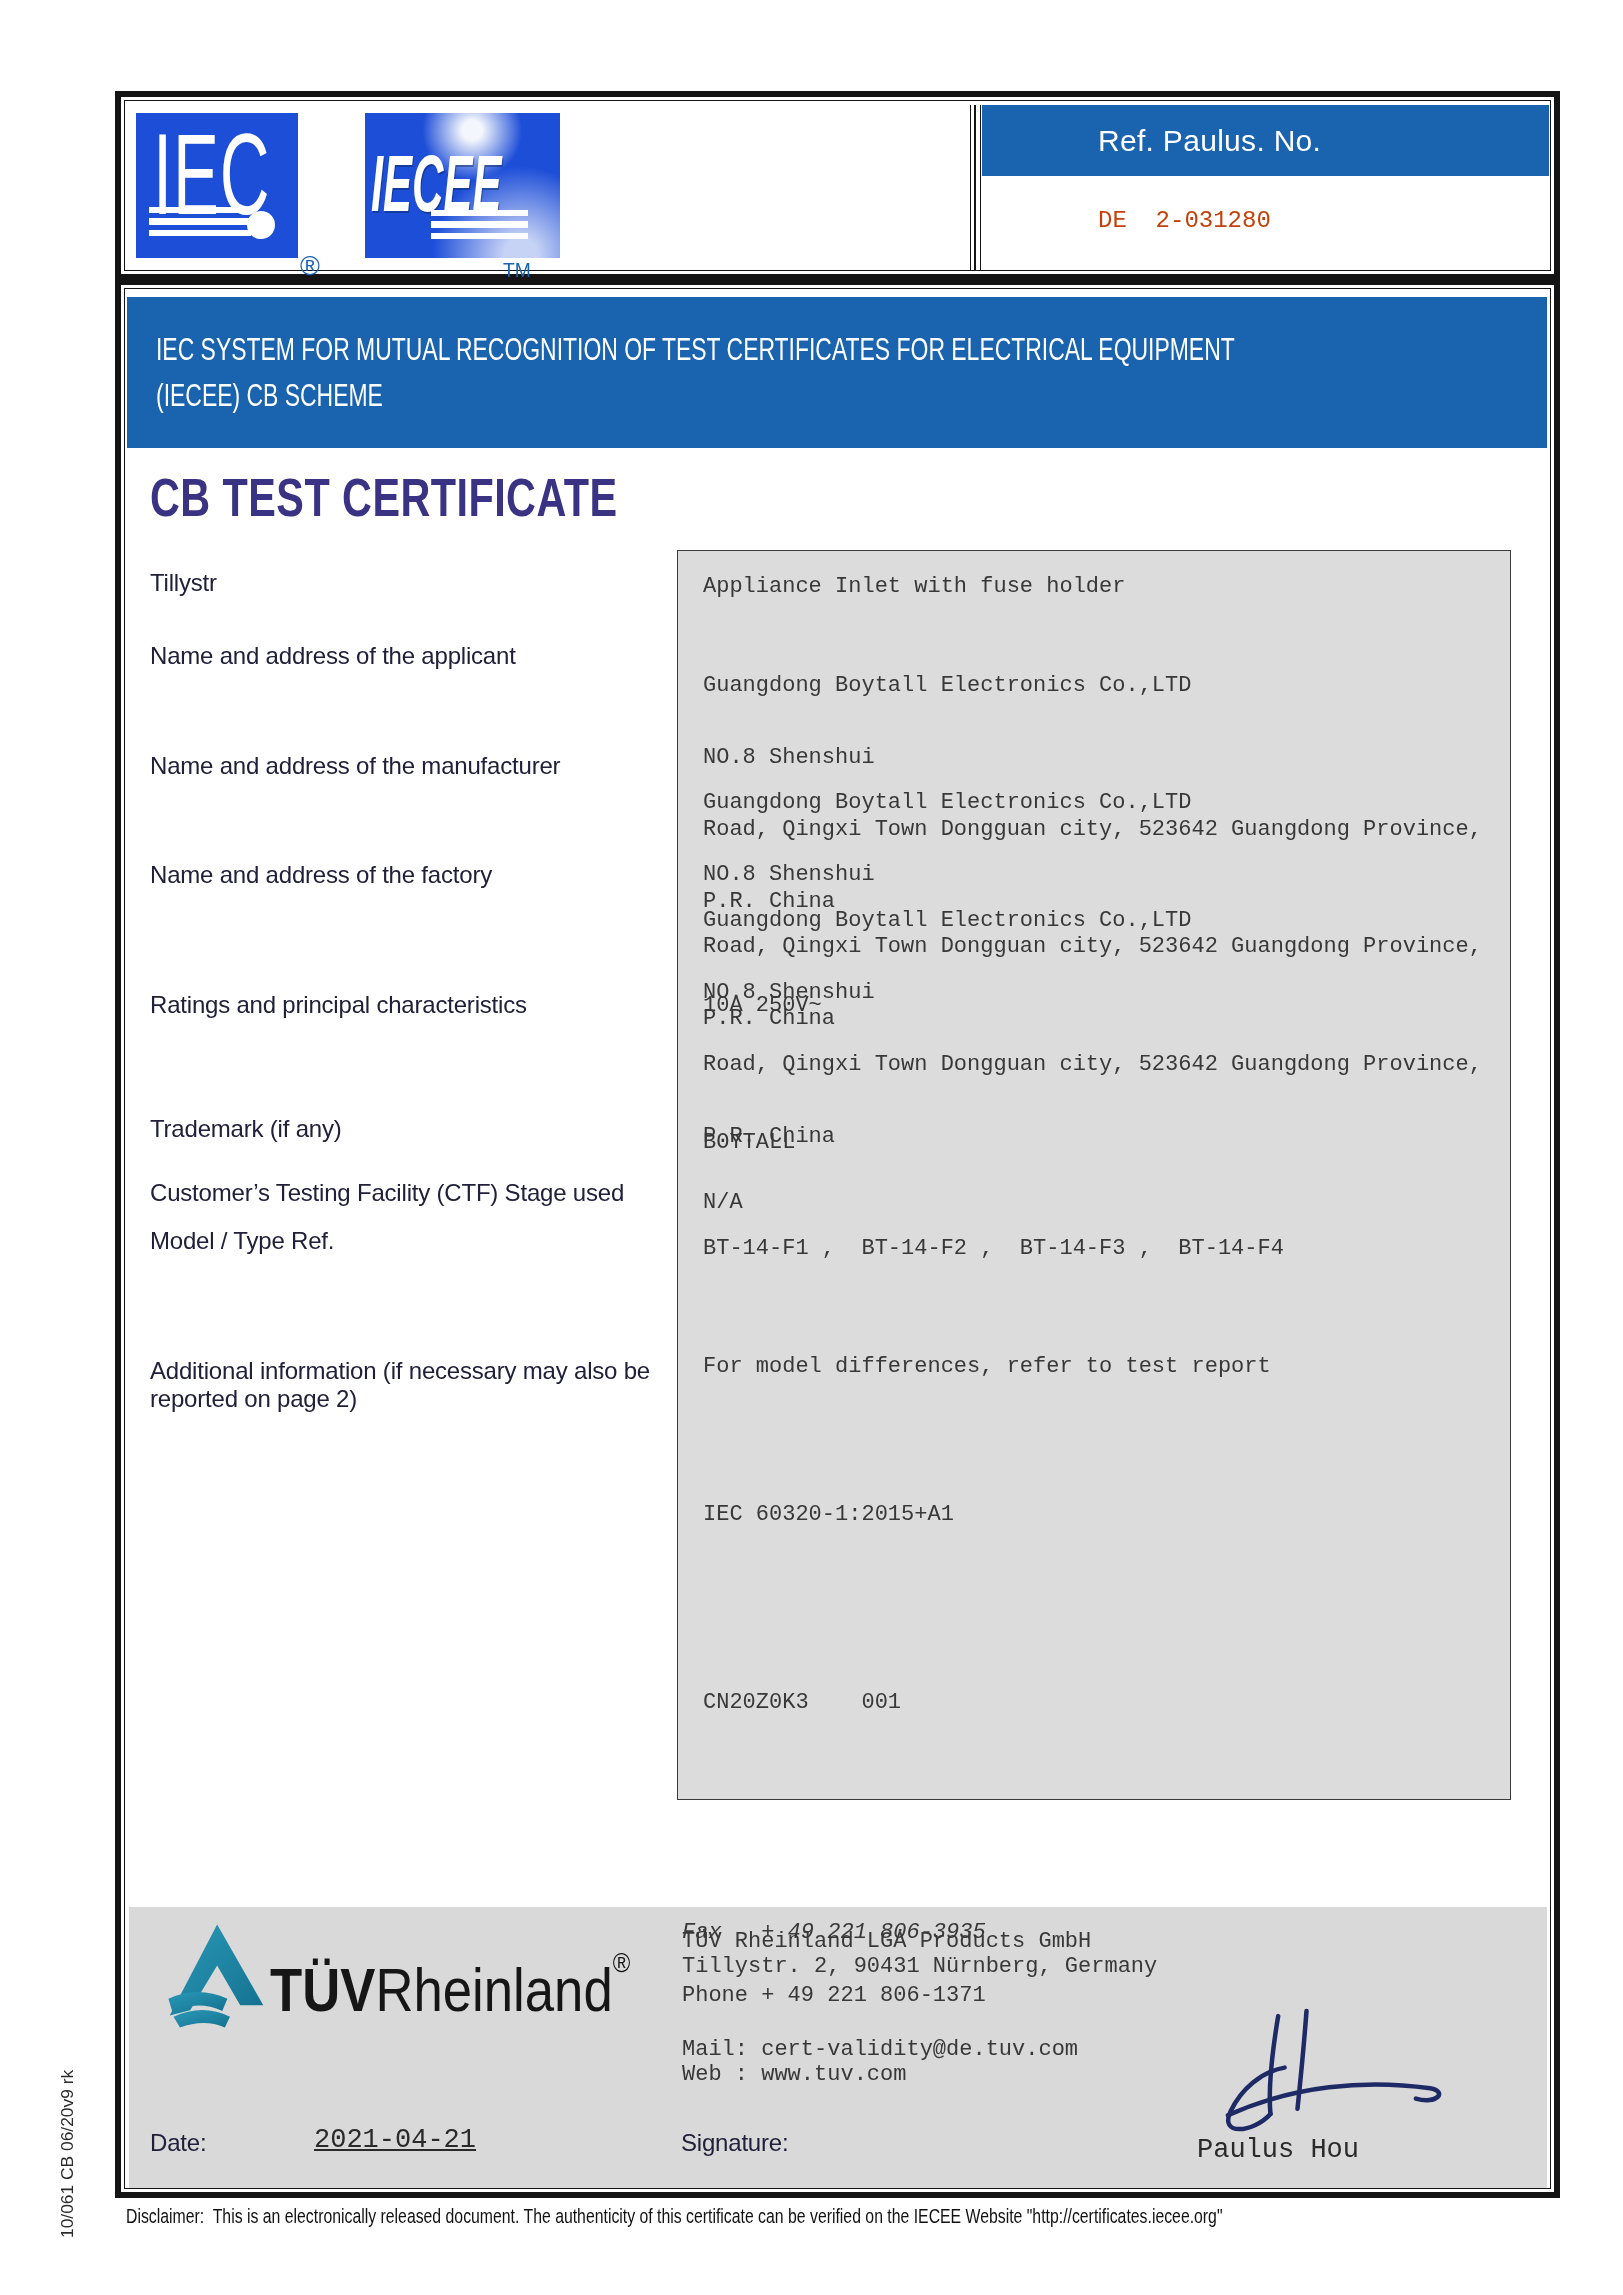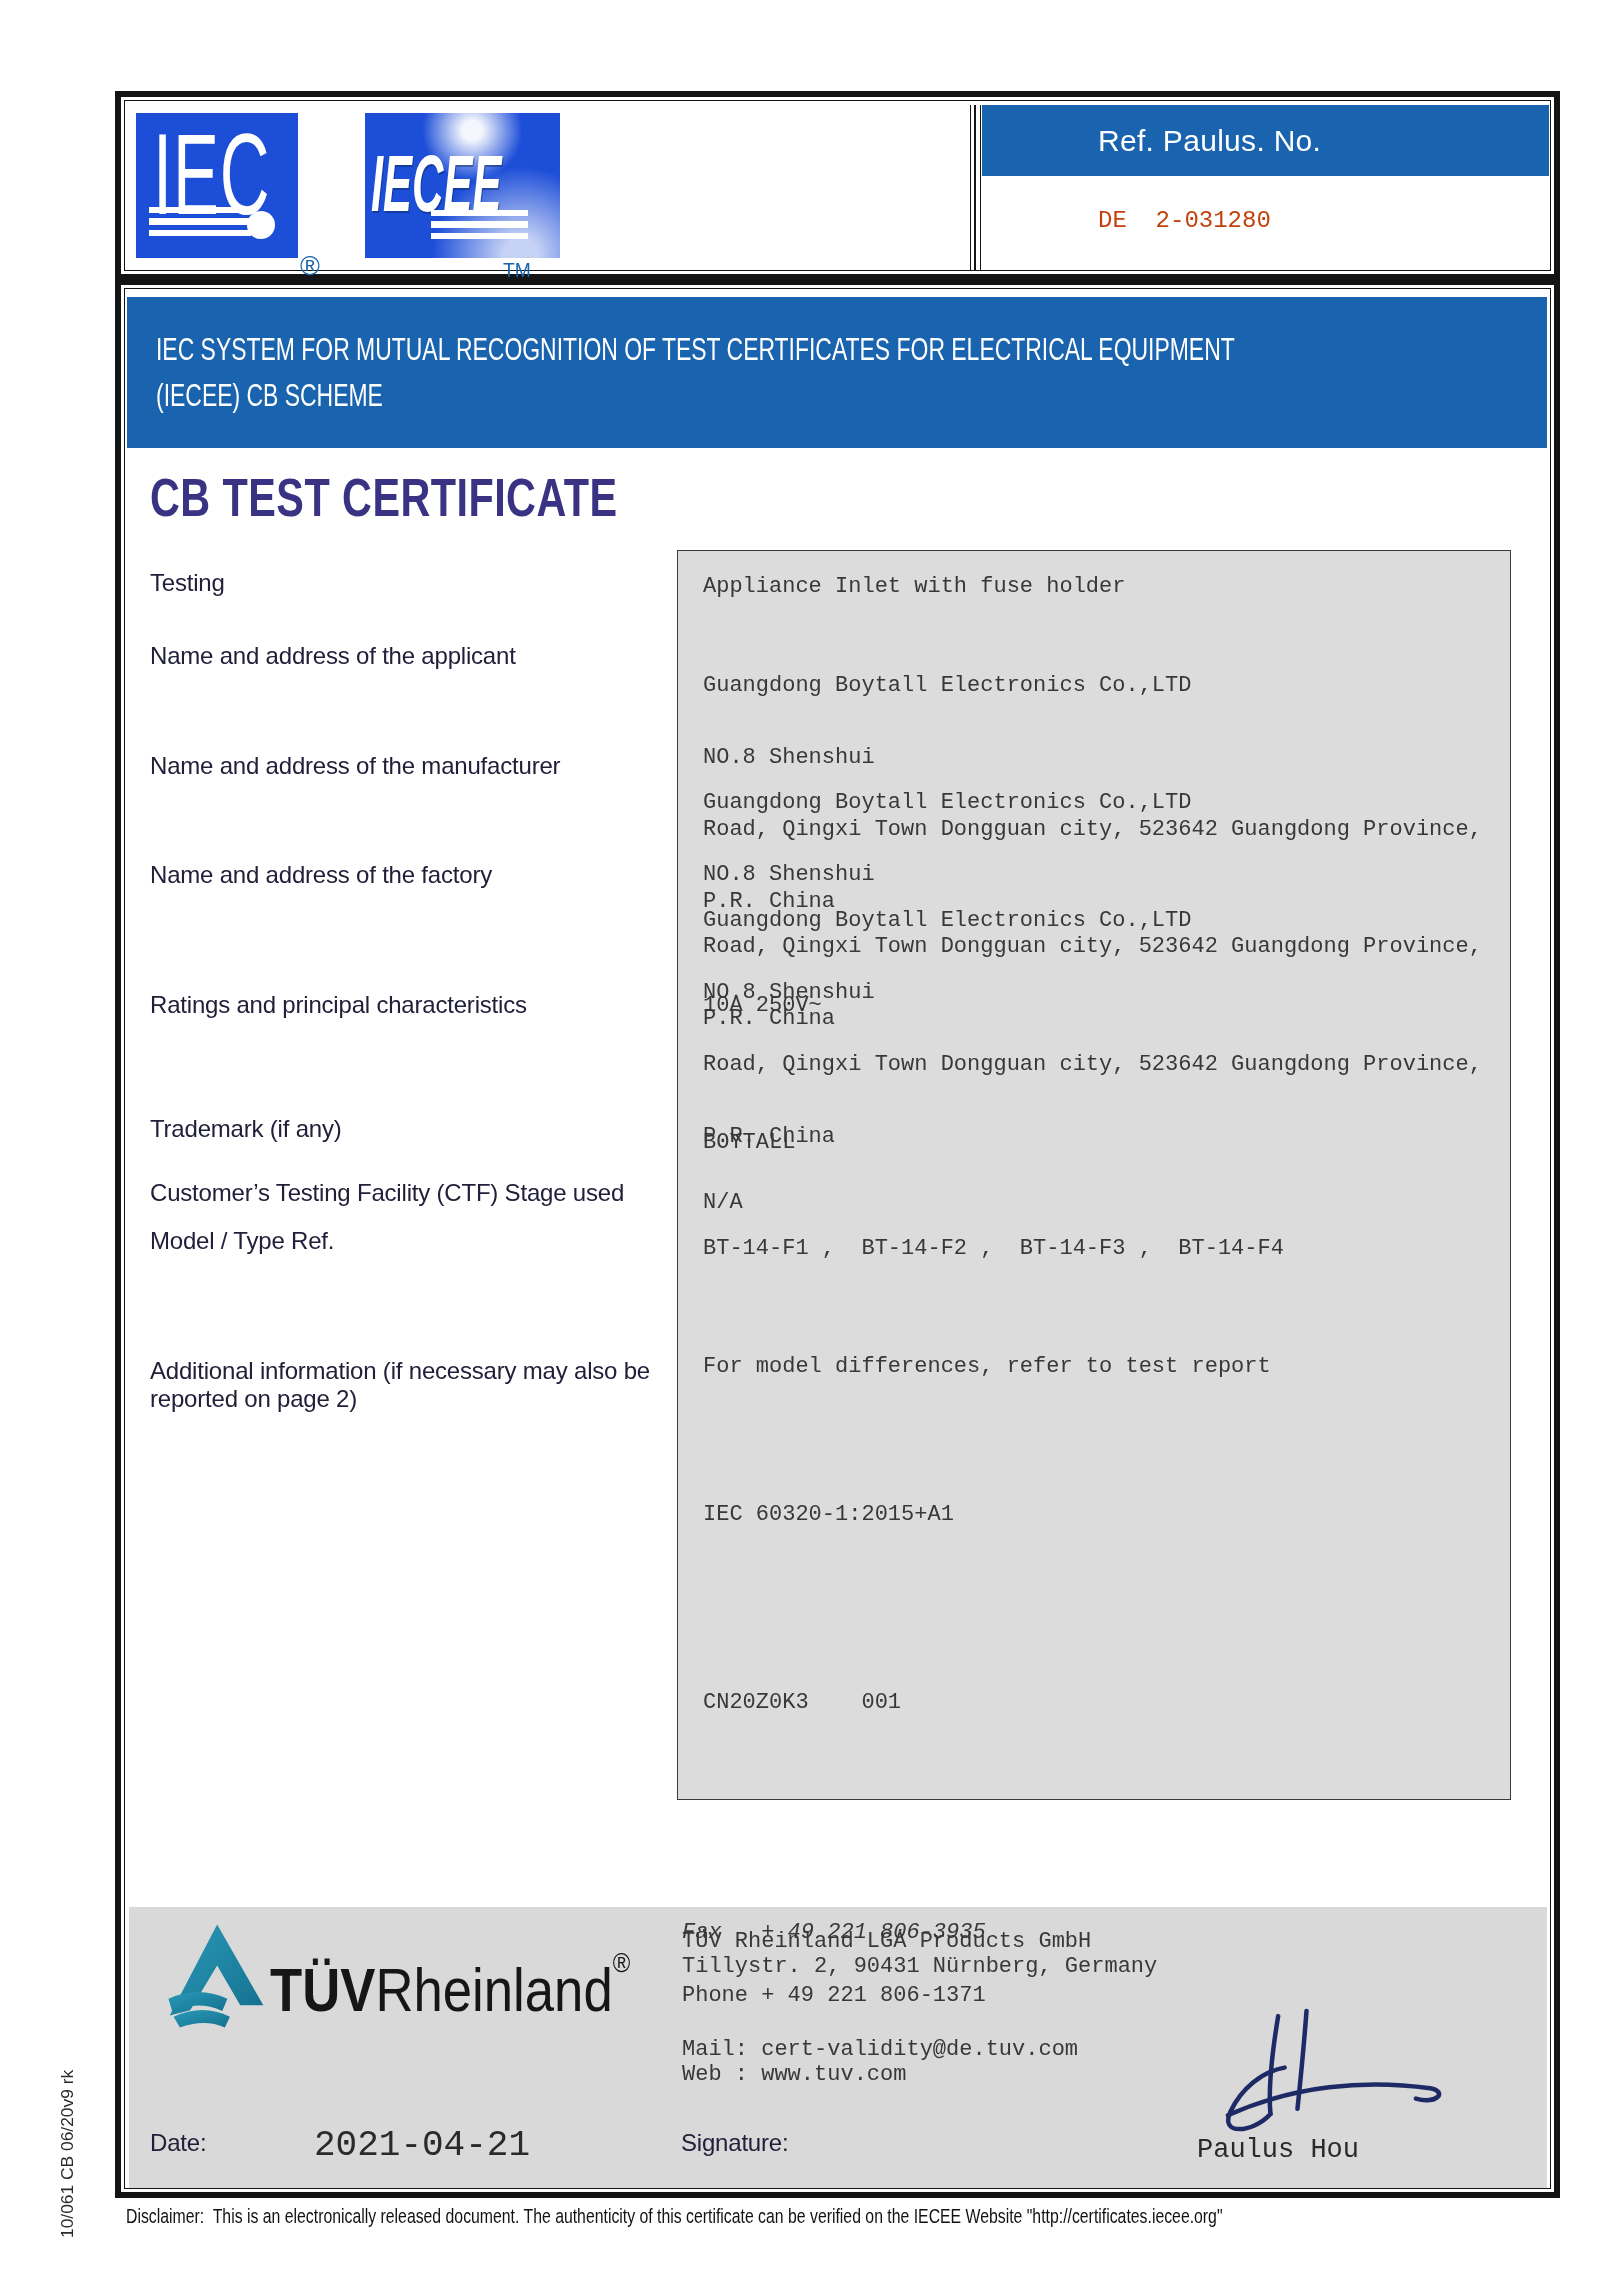--- a/index.html
+++ b/index.html
@@ -55,21 +55,21 @@
   .tuv-word .b{font-weight:700;}
   .tuv-word .r{font-weight:400;}
   .tuv-word sup{font-size:28px;vertical-align:39px;font-weight:400;}
 
   .contact-line{position:absolute;left:682px;color:#383838;font-size:22px;white-space:pre;
                 font-family:"Liberation Mono","DejaVu Sans Mono",monospace;}
 
   .sig-name{position:absolute;font-family:"Liberation Mono","DejaVu Sans Mono",monospace;
             font-size:27px;color:#2a2a2a;}
   .date-val{position:absolute;font-family:"Liberation Mono","DejaVu Sans Mono",monospace;
-            font-size:36px;color:#2a2a2a;}
+            font-size:27px;color:#2a2a2a;text-decoration:underline;}
 
   .side-code{position:absolute;left:57px;top:2238px;transform:rotate(-90deg);
              transform-origin:0 0;font-size:17.4px;color:#2b2b2b;white-space:pre;}
 
   .disclaimer{position:absolute;left:126px;top:2206px;color:#121212;font-size:19.3px;
               transform:scaleX(0.82);transform-origin:0 0;white-space:pre;}
 
   .divider3{position:absolute;width:9px;border-left:1.3px solid #141414;border-right:1.3px solid #141414;
             background:linear-gradient(to right, transparent 3.2px, #141414 3.2px, #141414 5.1px, transparent 5.1px);}
 </style>
@@ -114,21 +114,21 @@
   </div>
 
   <div class="blue abs" style="left:127px;top:297px;width:1420px;height:151px;"></div>
   <div class="banner-line" style="left:156px;top:332px;">IEC SYSTEM FOR MUTUAL RECOGNITION OF TEST CERTIFICATES FOR ELECTRICAL EQUIPMENT</div>
   <div class="banner-line" style="left:156px;top:378px;">(IECEE) CB SCHEME</div>
 
   <div class="title" style="left:150px;top:467px;">CB TEST CERTIFICATE</div>
 
   <div class="gray-box" style="left:677px;top:550px;width:834px;height:1250px;"></div>
 
-  <div class="lbl" style="top:569px;">Testing</div>
+  <div class="lbl" style="top:569px;">Tillystr</div>
   <div class="lbl" style="top:642px;">Name and address of the applicant</div>
   <div class="lbl" style="top:752px;">Name and address of the manufacturer</div>
   <div class="lbl" style="top:861px;">Name and address of the factory</div>
   <div class="lbl" style="top:991px;">Ratings and principal characteristics</div>
   <div class="lbl" style="top:1115px;">Trademark (if any)</div>
   <div class="lbl" style="top:1179px;">Customer’s Testing Facility (CTF) Stage used</div>
   <div class="lbl" style="top:1227px;">Model / Type Ref.</div>
   <div class="lbl" style="top:1357px;width:553px;">Additional information (if necessary may also be reported on page 2)</div>
 
   <div class="val" style="top:575px;">Appliance Inlet with fuse holder</div>

